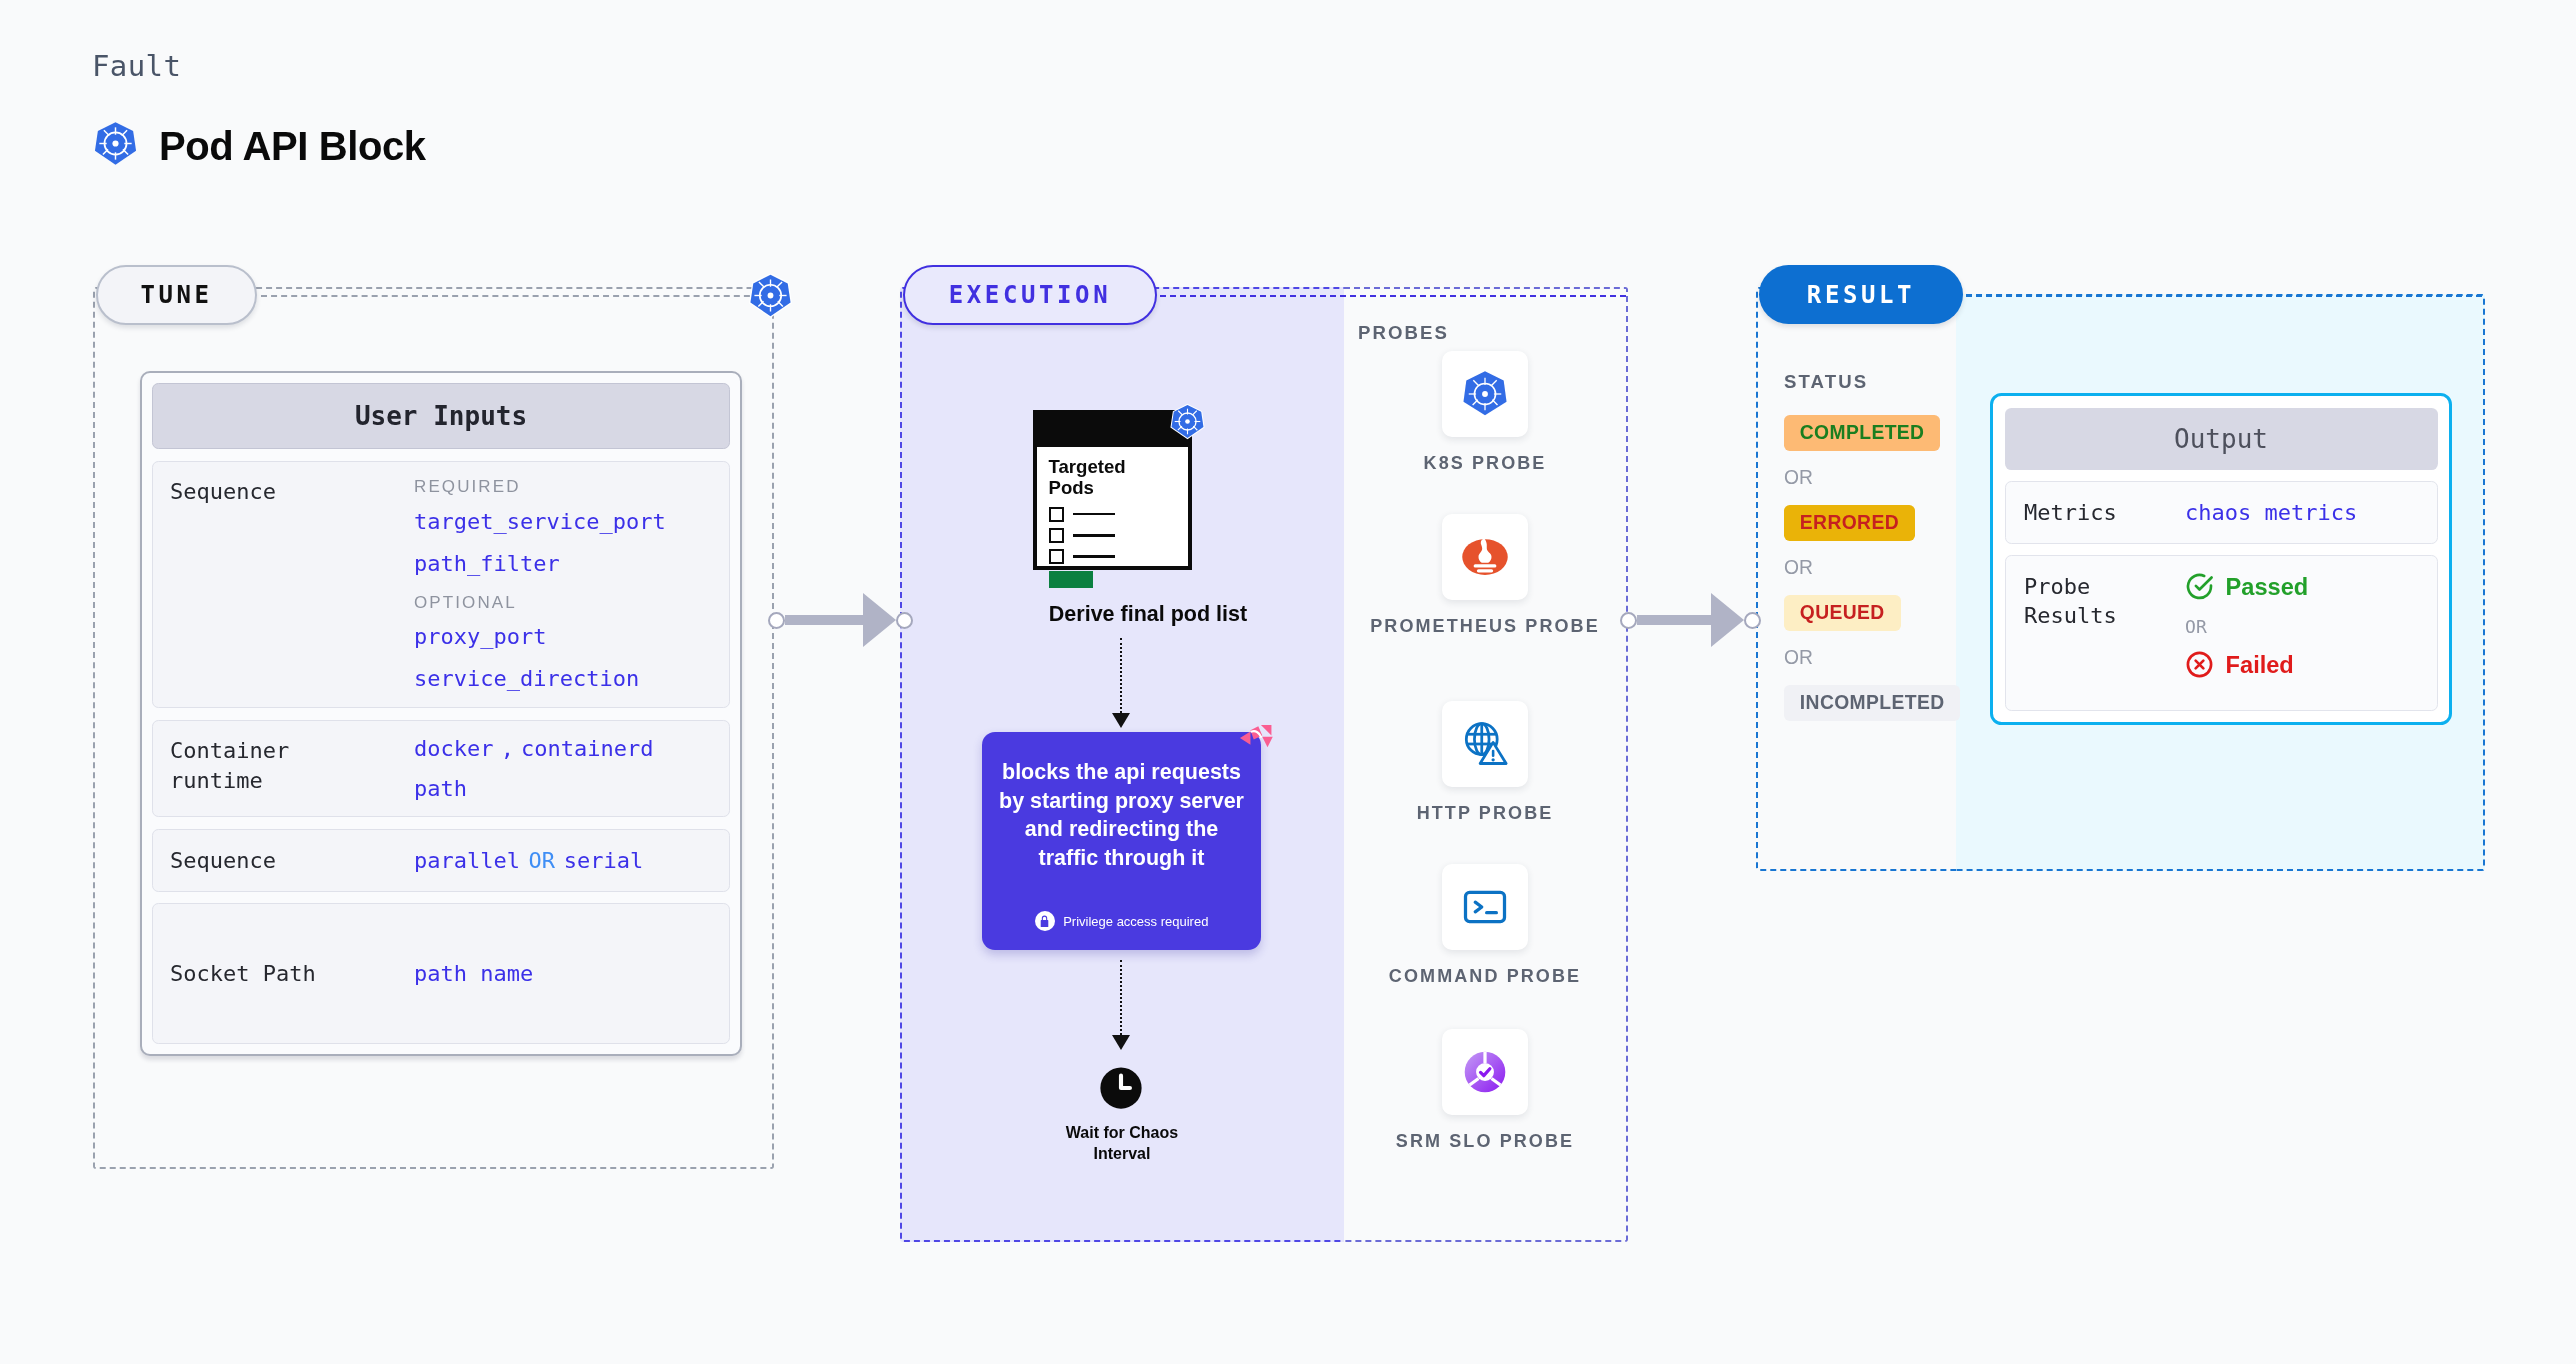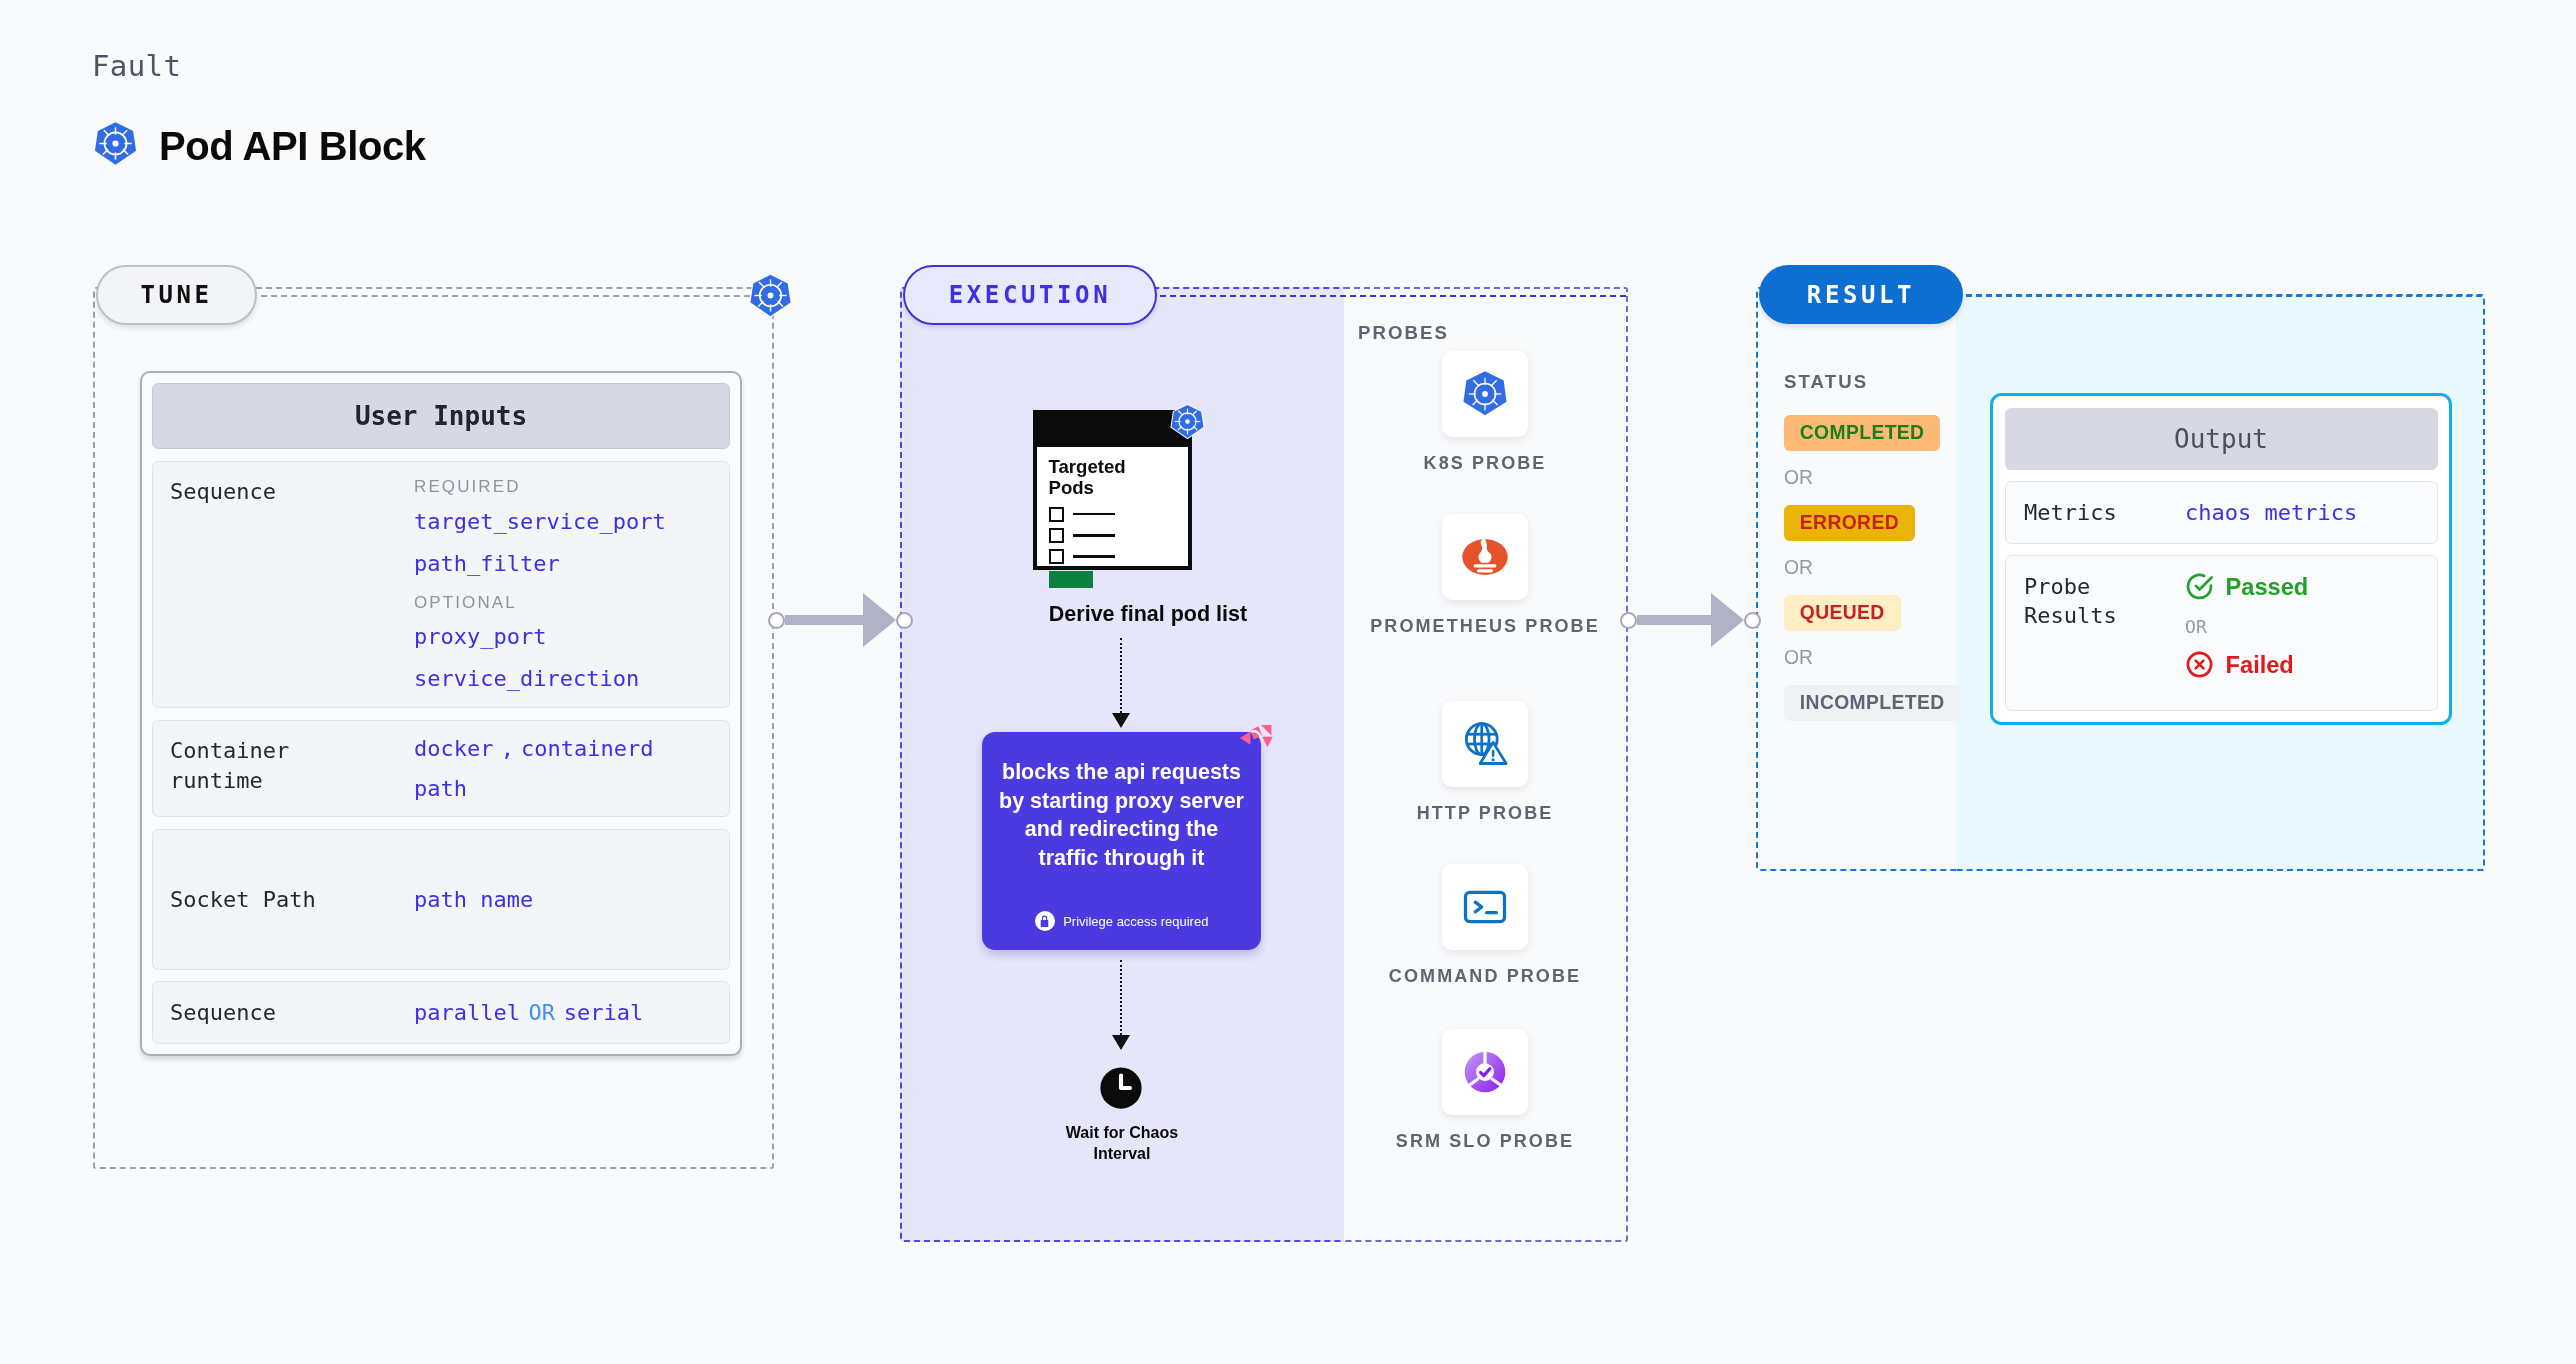--- a/index.html
+++ b/index.html
@@ -394,30 +394,30 @@
   <div class="ui-section">
     <div class="ui-key">Container<br>runtime</div>
     <div class="ui-val">
       <div class="mono-blue" style="margin-bottom:14.3px;">
         <span>docker</span><span class="sep-comma" style="margin:0 7.2px 0 7.2px;">,</span><span>containerd</span>
       </div>
       <div class="mono-blue">path</div>
     </div>
   </div>
 
-  <div class="ui-section" style="min-height:107px; align-items:center;">
-    <div class="ui-key">Socket Path</div>
-    <div class="ui-val mono-blue">path name</div>
-  </div>
-
   <div class="ui-section" style="align-items:center;">
     <div class="ui-key">Sequence</div>
     <div class="ui-val mono-blue">
       <span>parallel</span><span class="or-kw" style="margin:0 8.6px;">OR</span><span>serial</span>
     </div>
+  </div>
+
+  <div class="ui-section" style="min-height:107px; align-items:center;">
+    <div class="ui-key">Socket Path</div>
+    <div class="ui-val mono-blue">path name</div>
   </div>
 </div>
 
 <div class="abs" id="pods-card">
   <div id="pods-card-top"></div>
   <div id="pods-card-inner">
     <div id="pods-card-title">
       <div>Targeted</div>
       <div>Pods</div>
     </div>

